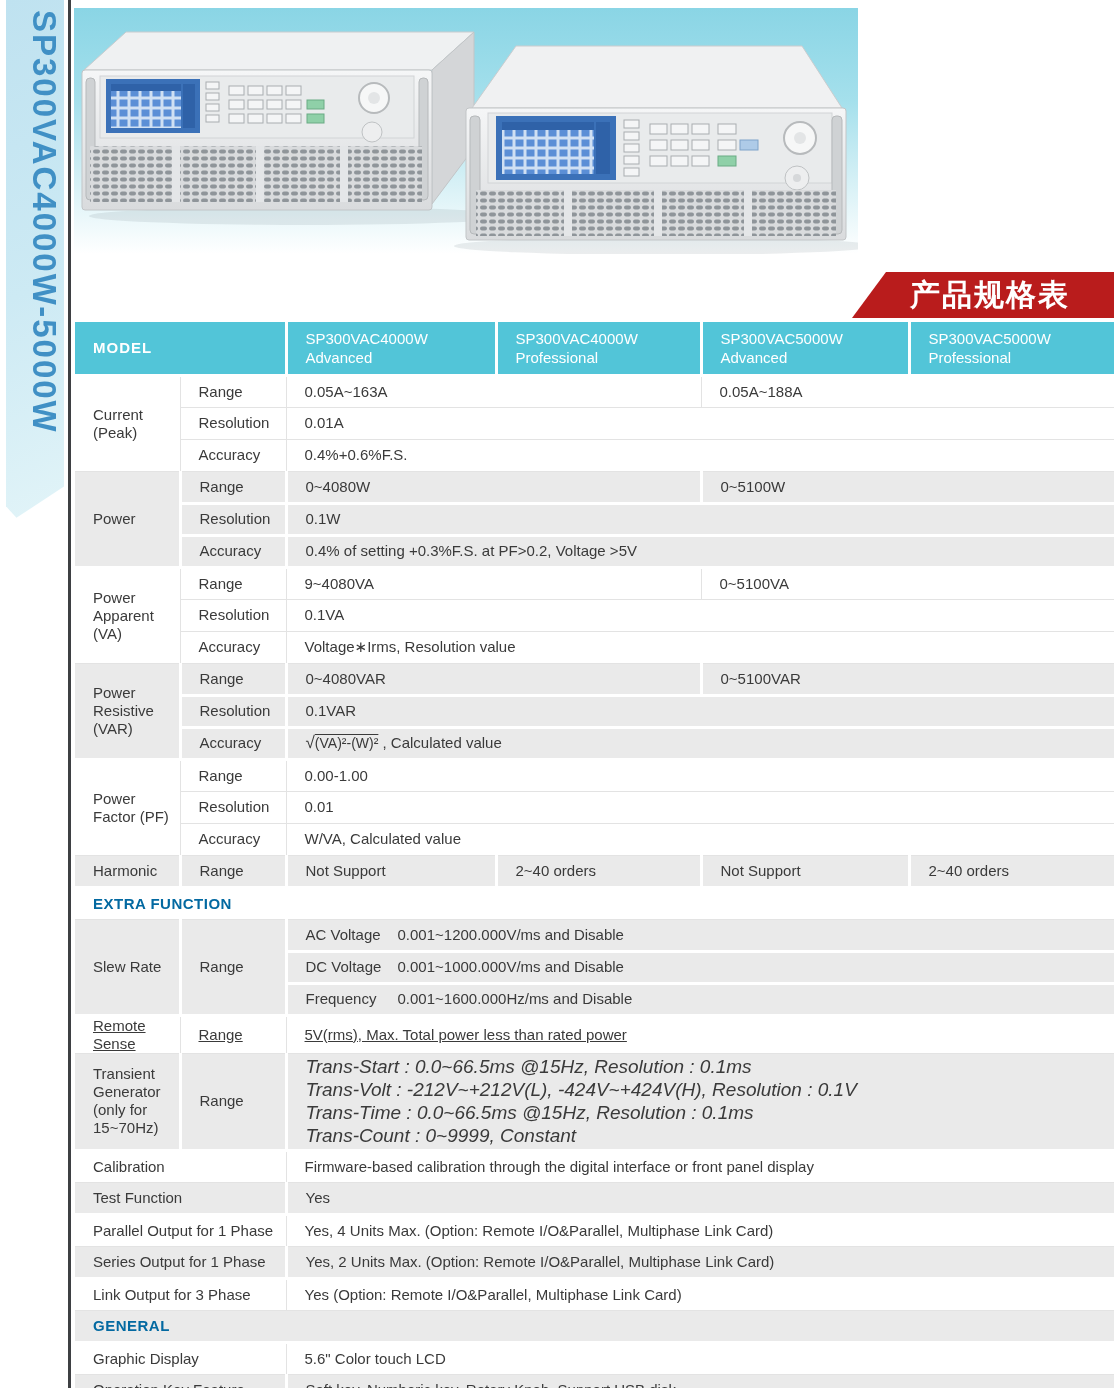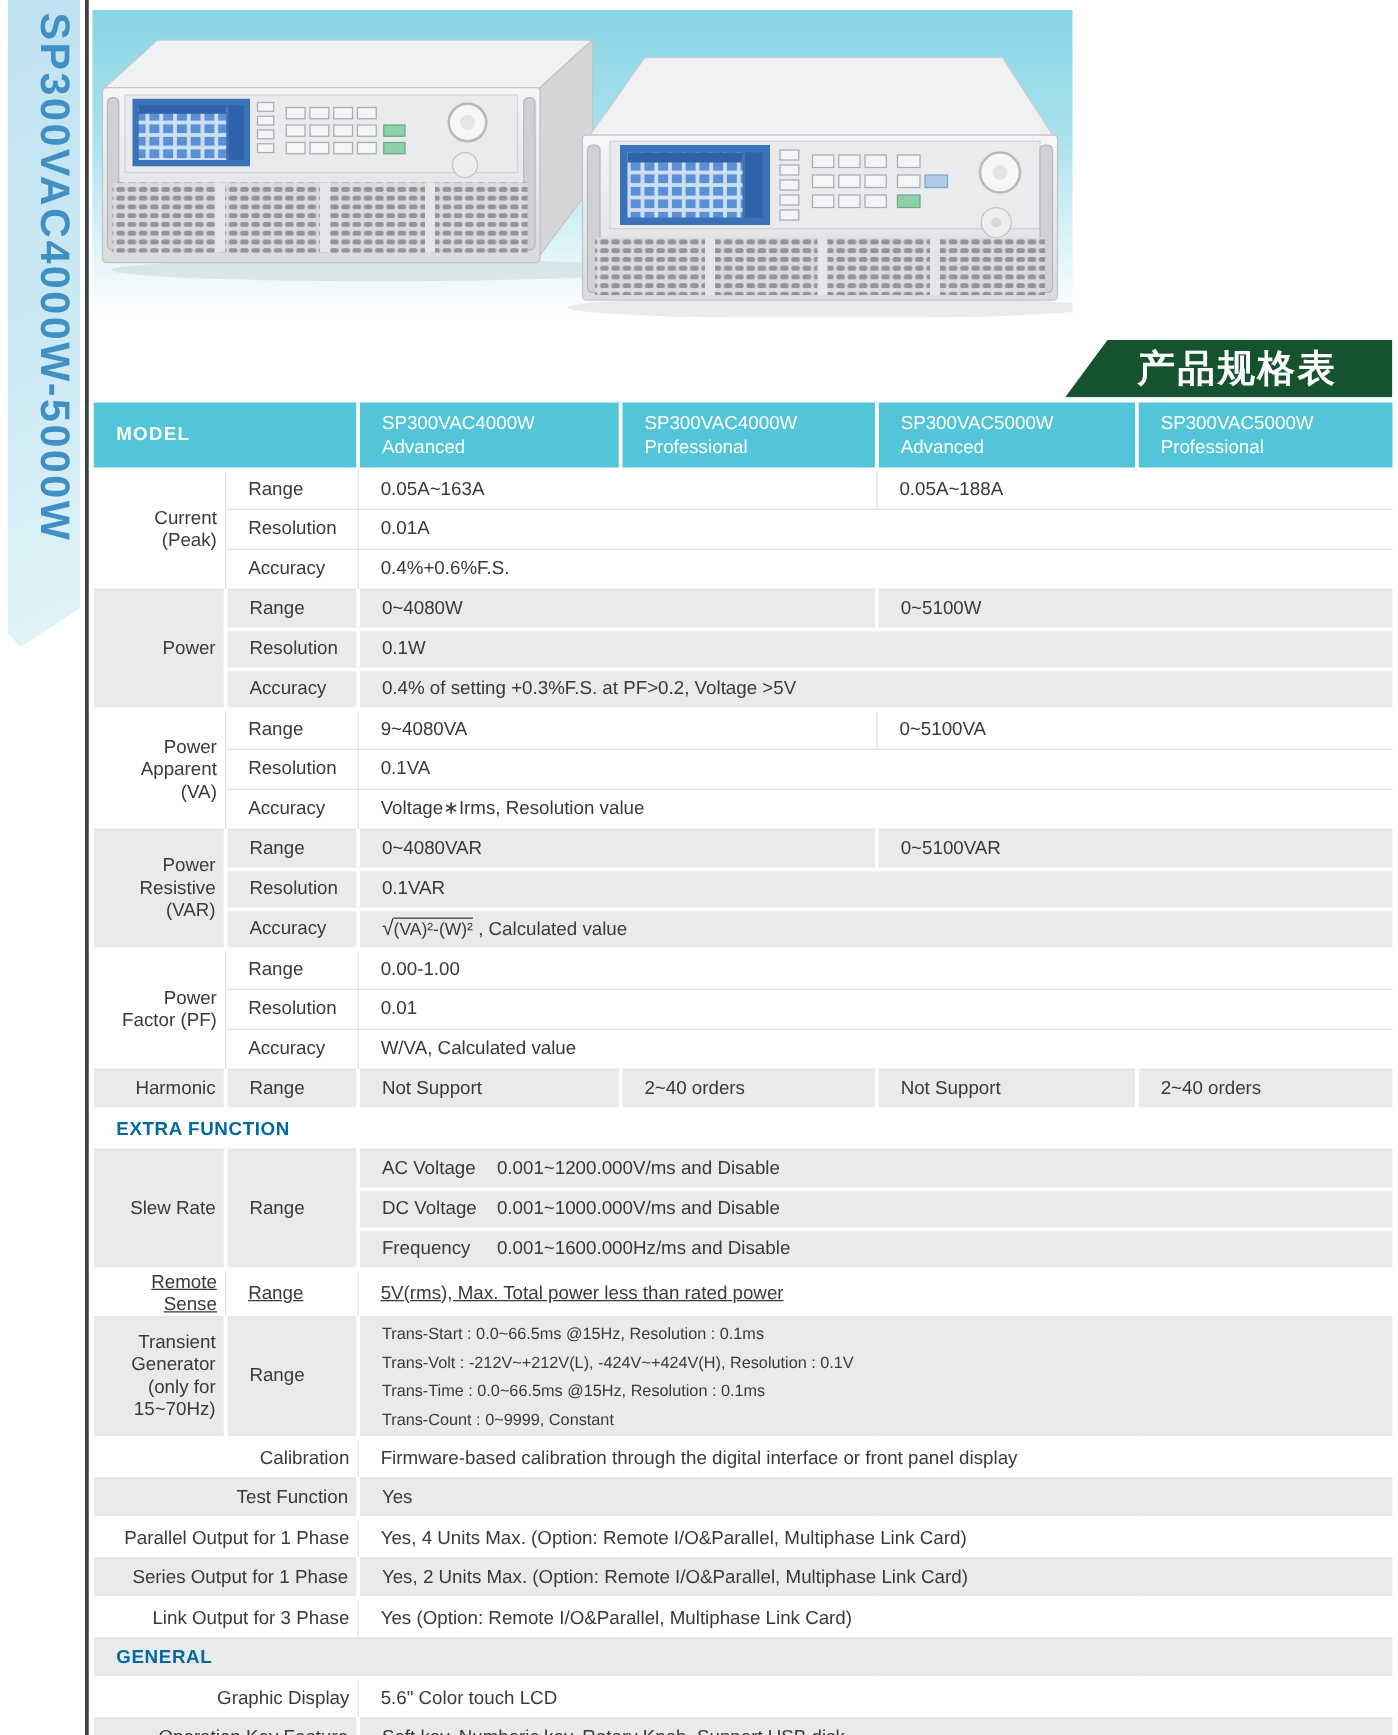--- a/index.html
+++ b/index.html
@@ -16,45 +16,45 @@
     font-size:33px;font-weight:bold;letter-spacing:2px;color:#4090c5;white-space:nowrap;}
   .vline{position:absolute;left:68px;top:0;width:3px;height:1388px;background:#3e4043;}
 
   .content{position:absolute;left:75px;top:0;width:1039px;height:1388px;}
 
   
   .hero{position:absolute;left:-1px;top:8px;width:784px;height:246px;
     background:linear-gradient(180deg,#8ad5e5 0%,#a5e0ec 38%,#d8f1f6 72%,#ffffff 100%);}
 
   
-  .banner{position:absolute;left:777px;top:272px;width:262px;height:46px;background:#14532d;
+  .banner{position:absolute;left:777px;top:272px;width:262px;height:46px;background:#b91c1c;
     clip-path:polygon(34px 0,100% 0,100% 100%,0 100%);
     display:flex;align-items:center;justify-content:center;}
   .banner span{color:#fff;font-size:30px;font-weight:bold;letter-spacing:2px;padding-left:14px;}
 
   
   table.spec{position:absolute;left:0;top:322px;width:1039px;border-collapse:collapse;table-layout:fixed;}
   table.spec td{font-size:15px;vertical-align:middle;padding:0 6px 0 18px;line-height:1.2;}
   tr.head{height:53px;}
   tr.head td{background:#52c5d8;color:#fff;border-right:3px solid #fff;border-bottom:3px solid #fff;}
   tr.head td:last-child{border-right:none;}
   td.model{font-size:18px;font-weight:bold;padding-left:25px;letter-spacing:1px;}
   .colhead div{line-height:19px;}
   tr.r{height:32px;}
   tr.rs{height:37px;text-decoration:underline;}
   tr.rt{height:97px;}
   tr.w td{background:#fff;border-right:1px solid #e3e3e3;border-bottom:1px solid #e3e3e3;}
   tr.g td{background:#eaeaea;border-right:3px solid #fff;border-bottom:3px solid #fff;}
   tr.w td:last-child, tr.g td:last-child{border-right:none;}
-  td.lbl{padding-left:9px;line-height:1.25;text-align:right;}
+  td.lbl{padding-left:9px;line-height:1.25;}
   td.sec{font-weight:bold;padding-left:14px;letter-spacing:0.5px;color:#0369a1;}
   .rad{text-decoration:overline;font-size:14px;}
   .sqrt{font-size:17px;}
   .slewname{display:inline-block;min-width:92px;}
-  .tg div{line-height:23px;font-size:13px;}
+  .tg div{line-height:23px;font-size:19px;font-style:italic;}
 </style>
 </head>
 <body>
 
 <div class="page">
 
   <div class="side-tab">
     <div class="vtext">SP300VAC4000W-5000W</div>
   </div>
   <div class="vline"></div>

